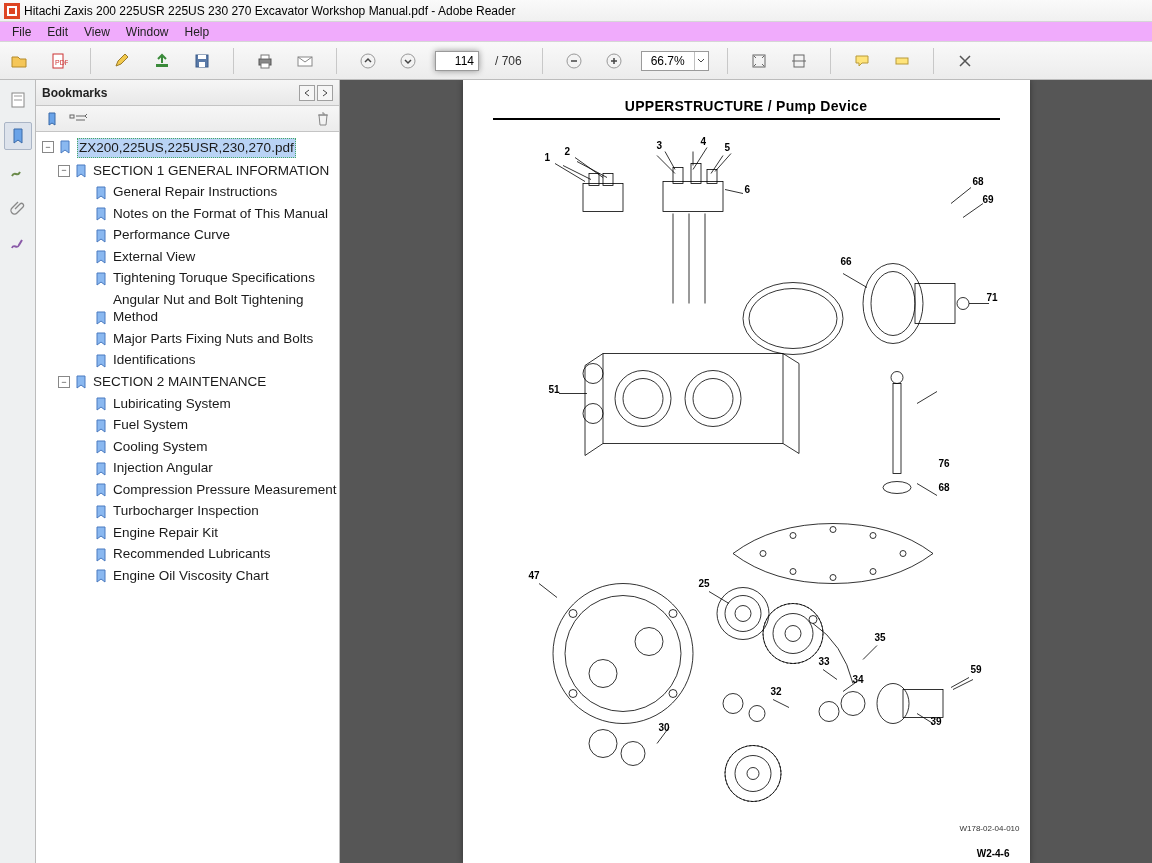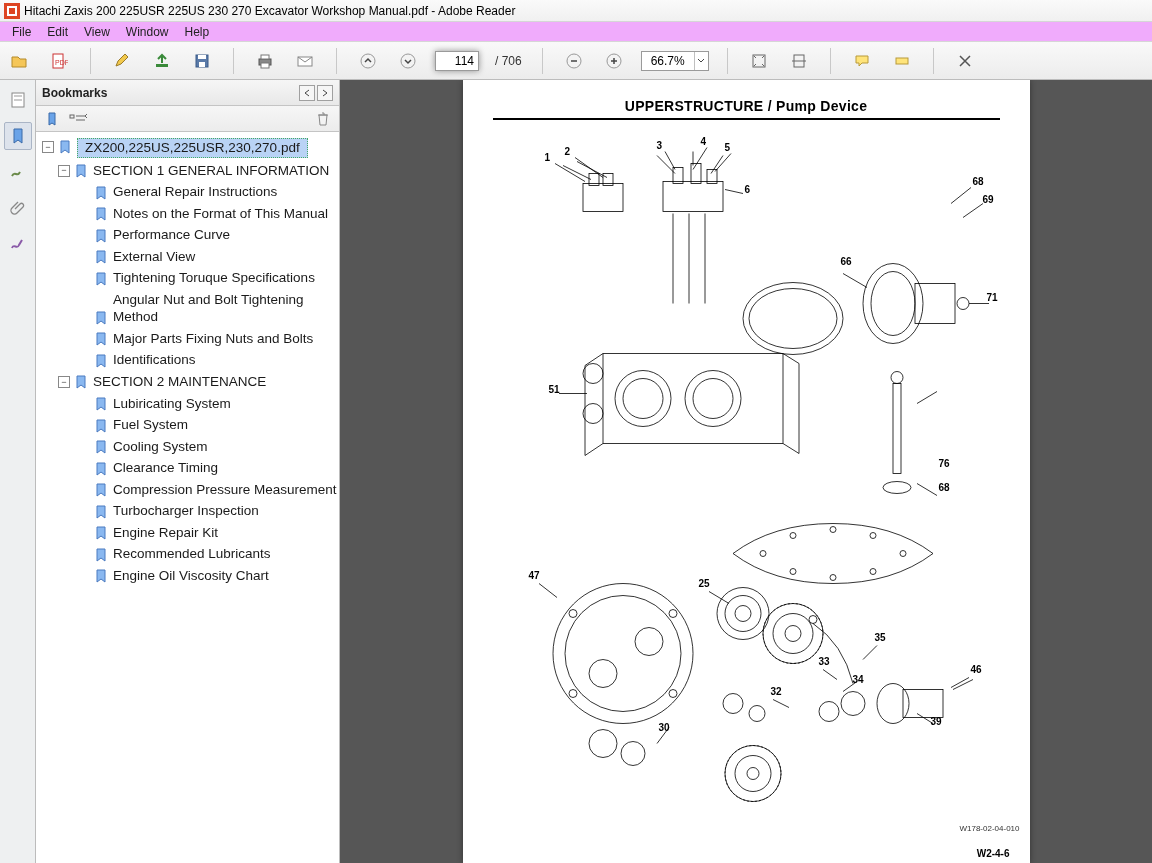--- a/index.html
+++ b/index.html
@@ -31,21 +31,21 @@
 .booktools .trash { margin-left:auto; }
 .tree { flex:1; overflow:auto; padding: 4px 2px 4px 2px; position:relative; }
 .tree::-webkit-scrollbar { width:16px; }
 .tree::-webkit-scrollbar-track { background:#f0f0f0; }
 .tree::-webkit-scrollbar-thumb { background:#c4c4c4; border:1px solid #a8a8a8; }
 .node { display:flex; align-items:flex-start; padding: 2px 0; cursor:pointer; }
 .node .toggle { width:12px; height:12px; border:1px solid #888; background:#fff; display:flex; align-items:center; justify-content:center; font-size:9px; line-height:1; margin-top:3px; margin-right:3px; color:#444; flex:none;}
 .node .toggle.blank { border:none; background:transparent; }
 .node .bicon { width:16px; height:16px; margin-right:4px; margin-top:1px; flex:none; display:flex; align-items:center; justify-content:center;}
 .node .label { color:#1a1a1a; font-size:13.5px; line-height:1.3; }
-.node .label.sel { background:#b9d3f5; border:1px dotted #4a6; padding:0 7px;}
+.node .label.sel { background:#b9d3f5; border:1px dotted #4a6; padding:0 1px;}
 .depth0 { padding-left: 4px; }
 .depth1 { padding-left: 20px; }
 .depth2 { padding-left: 40px; align-items: flex-end; }
 .viewer { flex:1; background:#565656; display:flex; justify-content:center; overflow:hidden; position:relative;}
 .page { width: 567px; height: 100%; background:#fff; margin-top:0; box-shadow: 0 0 6px rgba(0,0,0,.4); position:relative; padding: 18px 30px; }
 .page .ptitle { text-align:center; font-weight:700; font-size:14px; letter-spacing:.3px; }
 .page .rule { height:2px; background:#000; margin:4px 0 20px 0;}
 .diagram { position:relative; width:100%; height: calc(100% - 60px); }
 .callout { position:absolute; font-size:10px; font-weight:700; }
 .pagenum { position:absolute; bottom:4px; right:20px; font-size:10px; font-weight:700;}
@@ -382,21 +382,21 @@
           </span>
           <span class="label">Cooling System</span>
         </div>
         <div class="node depth2">
           <span class="toggle blank"></span>
           <span class="bicon">
             <svg width="14" height="14">
               <path d="M3 1h8v12l-4-3-4 3z" fill="#8ab8f0" stroke="#4a7ac0"></path>
             </svg>
           </span>
-          <span class="label">Clearance Timing</span>
+          <span class="label">Injection Angular</span>
         </div>
         <div class="node depth2">
           <span class="toggle blank"></span>
           <span class="bicon">
             <svg width="14" height="14">
               <path d="M3 1h8v12l-4-3-4 3z" fill="#8ab8f0" stroke="#4a7ac0"></path>
             </svg>
           </span>
           <span class="label">Compression Pressure Measurement</span>
         </div>
@@ -588,21 +588,21 @@
         <div class="callout" style="left:164px; top:0px;">3</div>
         <div class="callout" style="left:208px; top:-4px;">4</div>
         <div class="callout" style="left:232px; top:2px;">5</div>
         <div class="callout" style="left:252px; top:44px;">6</div>
         <div class="callout" style="left:206px; top:438px;">25</div>
         <div class="callout" style="left:166px; top:582px;">30</div>
         <div class="callout" style="left:278px; top:546px;">32</div>
         <div class="callout" style="left:326px; top:516px;">33</div>
         <div class="callout" style="left:360px; top:534px;">34</div>
         <div class="callout" style="left:382px; top:492px;">35</div>
-        <div class="callout" style="left:478px; top:524px;">46</div>
+        <div class="callout" style="left:478px; top:524px;">59</div>
         <div class="callout" style="left:438px; top:576px;">39</div>
         <div class="callout" style="left:36px; top:430px;">47</div>
         <div class="callout" style="left:56px; top:244px;">51</div>
         <div class="callout" style="left:348px; top:116px;">66</div>
         <div class="callout" style="left:480px; top:36px;">68</div>
         <div class="callout" style="left:490px; top:54px;">69</div>
         <div class="callout" style="left:494px; top:152px;">71</div>
         <div class="callout" style="left:446px; top:318px;">76</div>
         <div class="callout" style="left:446px; top:342px;">68</div>
       </div>

